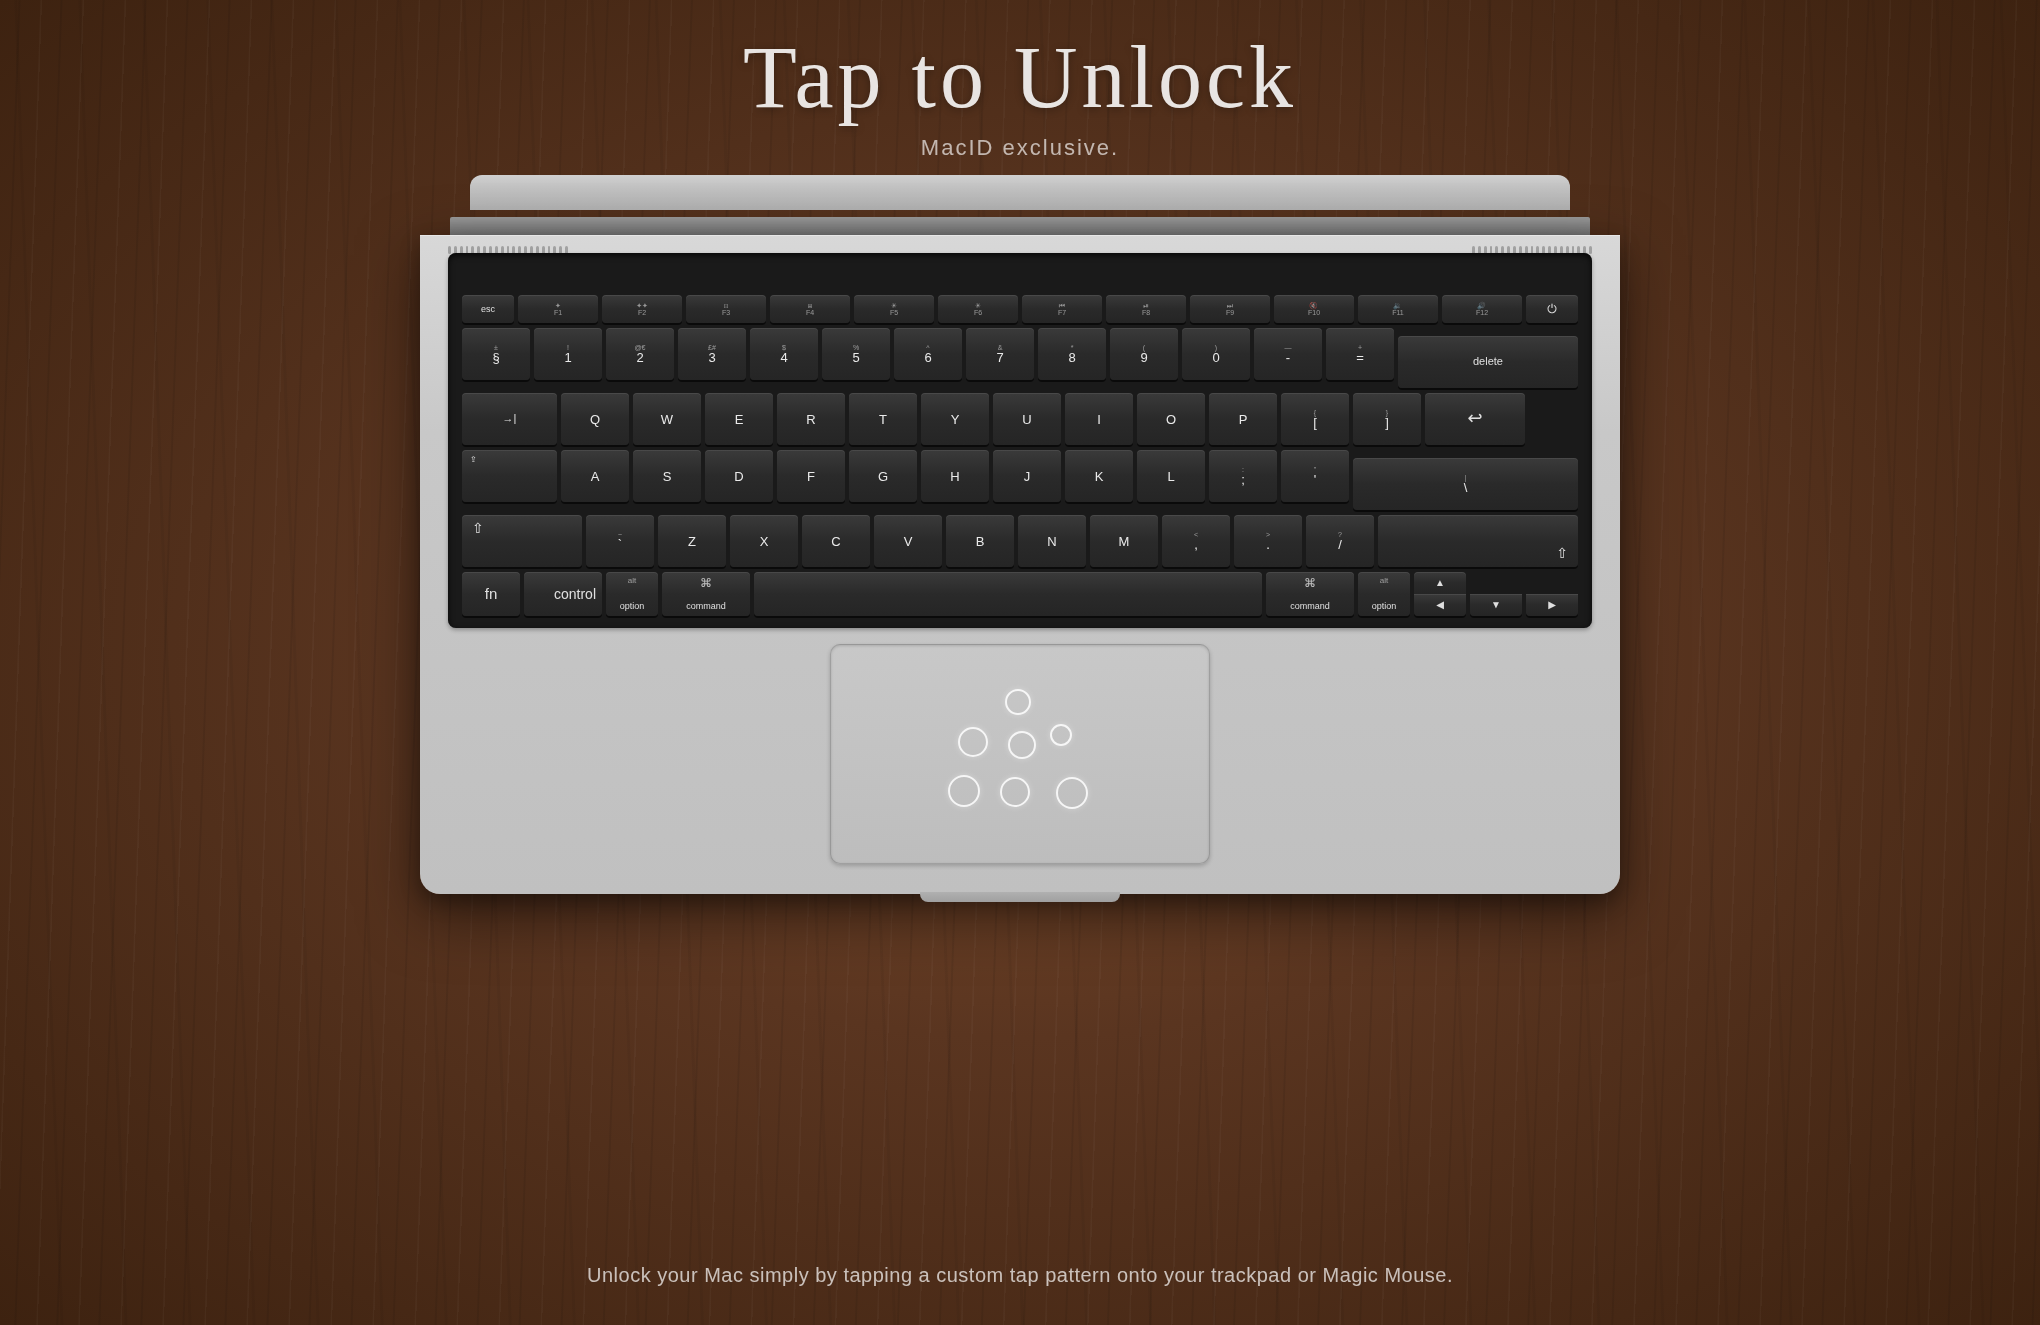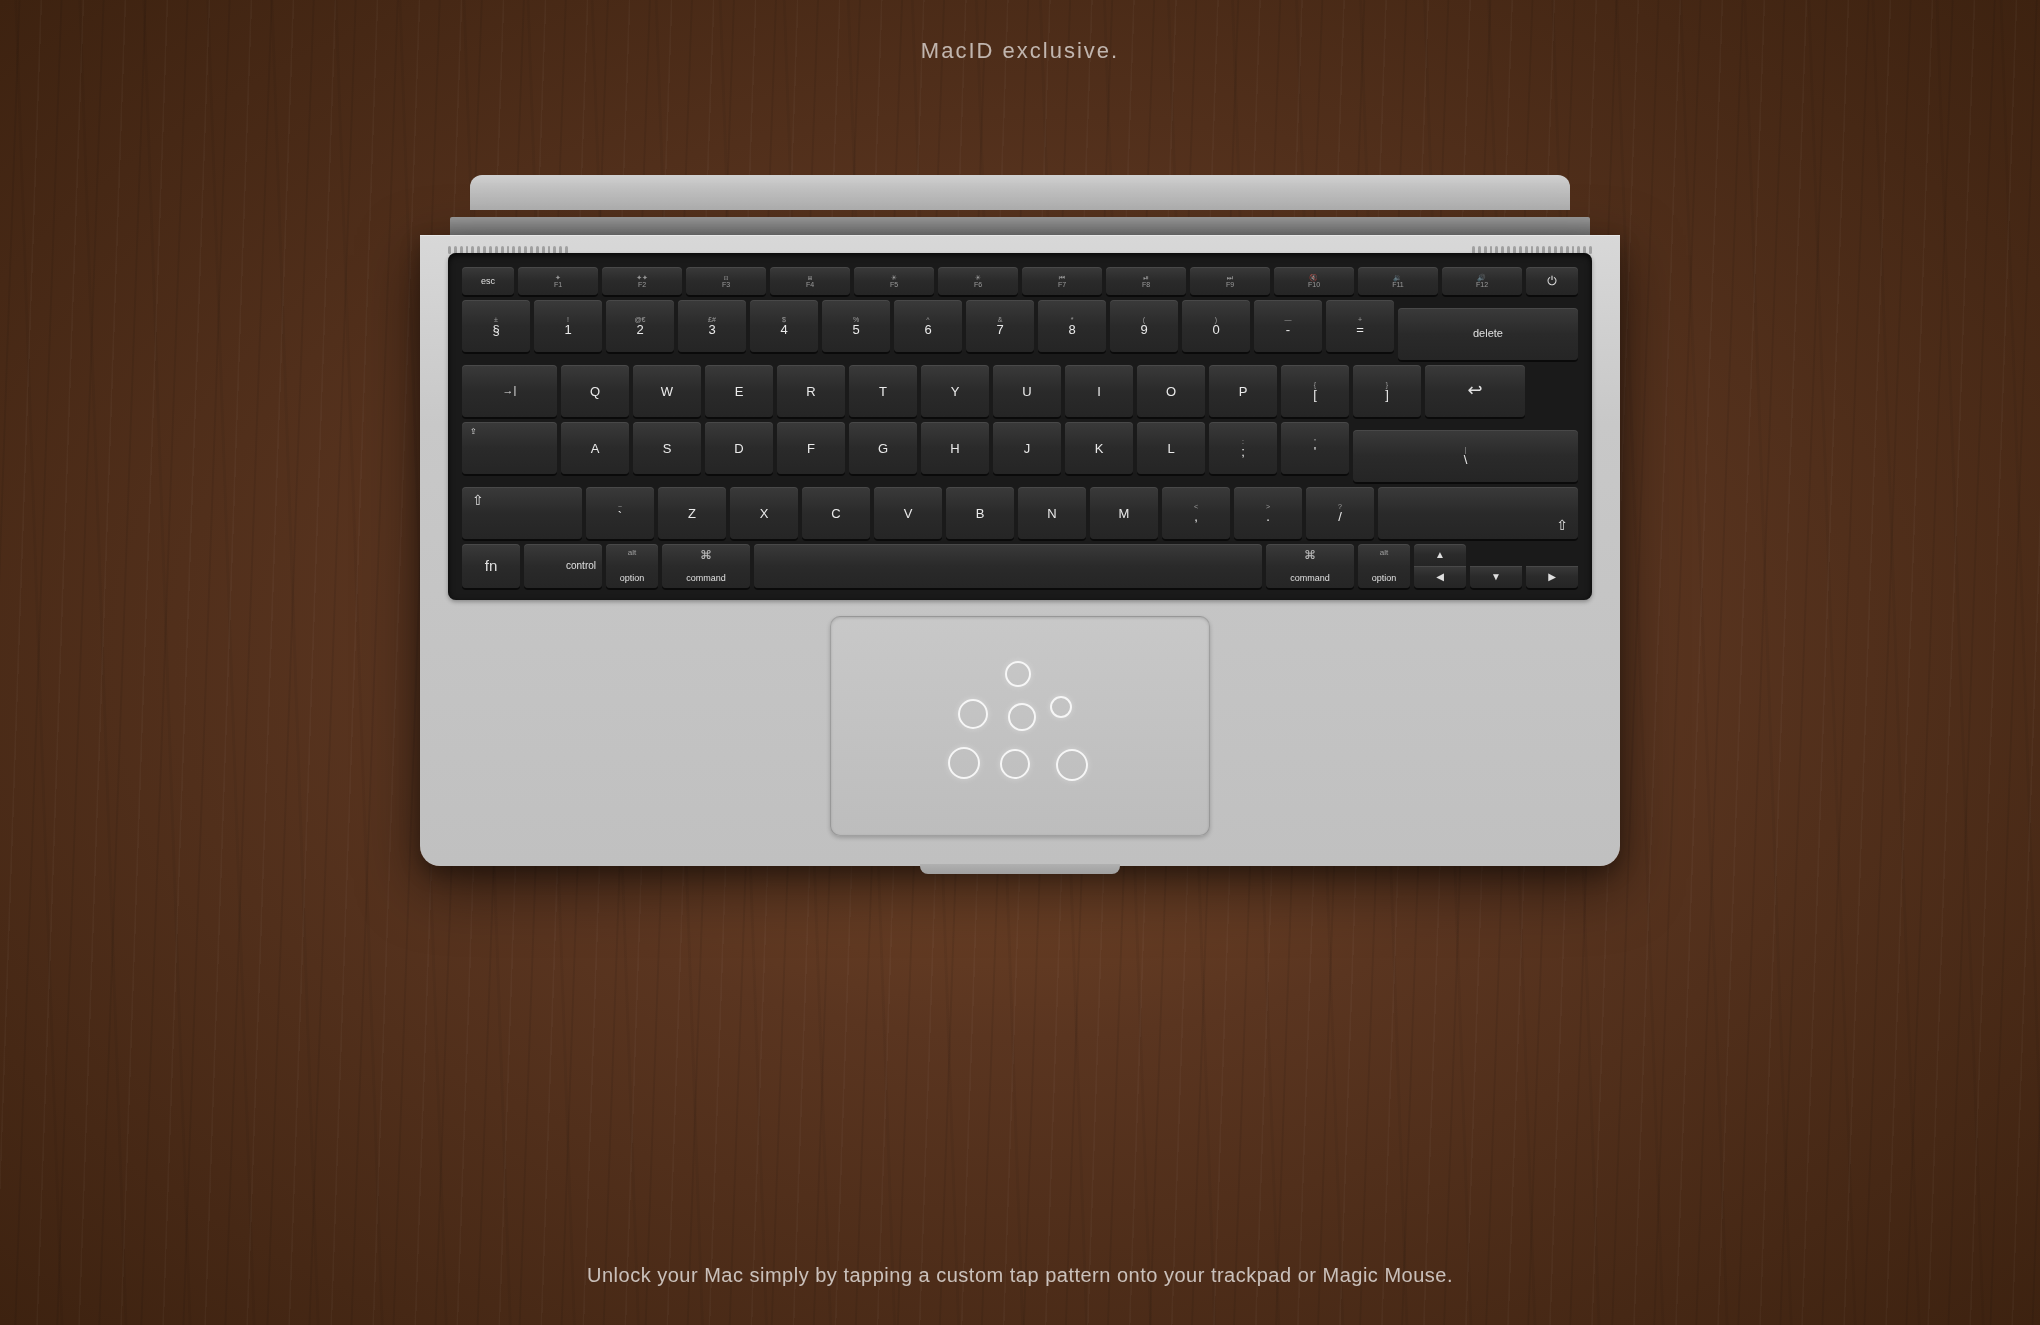--- a/index.html
+++ b/index.html
@@ -166,20 +166,21 @@
       position: relative;
       box-shadow: inset 0 2px 6px rgba(0,0,0,0.8), 0 2px 4px rgba(0,0,0,0.3);
     }
 
     
     .fn-row {
       display: flex;
       gap: 4px;
       margin-bottom: 6px;
       align-items: center;
+      margin-top: 28px;
     }
 
     .key {
       background: linear-gradient(180deg, #3a3a3a 0%, #2a2a2a 50%, #252525 100%);
       border-radius: 4px;
       display: flex;
       flex-direction: column;
       align-items: center;
       justify-content: center;
       color: rgba(255,255,255,0.85);
@@ -299,20 +300,21 @@
       font-weight: 300;
     }
   </style>
 </head>
 <body>
 
 <div class="wood-bg"></div>
 <div class="wood-grain"></div>
 
 <div class="title-section">
+  <div class="main-title">Tap to Unlock</div>
   <div class="subtitle">MacID exclusive.</div>
 </div>
 
 <div class="macbook-container">
 
   <div class="macbook-lid">
     <div class="lid-top-bar"></div>
     <div class="lid-hinge"></div>
   </div>
 
@@ -607,21 +609,21 @@
           </div>
         <div class="key key-std">
             <div class="key-sub">?</div>
             <div class="key-main">/</div>
           </div>
         <div class="key key-shift-r" style="display:flex; align-items:flex-end; padding:5px 10px; font-size:14px; justify-content:flex-end; font-weight:200;">⇧</div>
       </div>
 
       <div class="row" style="align-items:center;">
         <div class="key key-fn-bottom" style="display:flex; align-items:center; justify-content:center; font-size:15px;">fn</div>
-        <div class="key key-ctrl" style="display:flex; align-items:flex-end; padding:0 6px; font-size:10px;">control</div>
+        <div class="key key-ctrl" style="display:flex; align-items:flex-end; padding:0 6px; font-size:14px;">control</div>
         <div class="key key-alt" style="display:flex; flex-direction:column; align-items:center; justify-content:space-between; padding:4px 6px;">
           <span style="font-size:8px; color:rgba(255,255,255,0.5)">alt</span>
           <span style="font-size:9px">option</span>
         </div>
         <div class="key key-cmd" style="display:flex; flex-direction:column; align-items:center; justify-content:space-between; padding:4px 6px;">
           <span style="font-size:12px; color:rgba(255,255,255,0.7)">⌘</span>
           <span style="font-size:9px">command</span>
         </div>
         <div class="key key-space"></div>
         <div class="key key-cmd" style="display:flex; flex-direction:column; align-items:center; justify-content:space-between; padding:4px 6px;">

